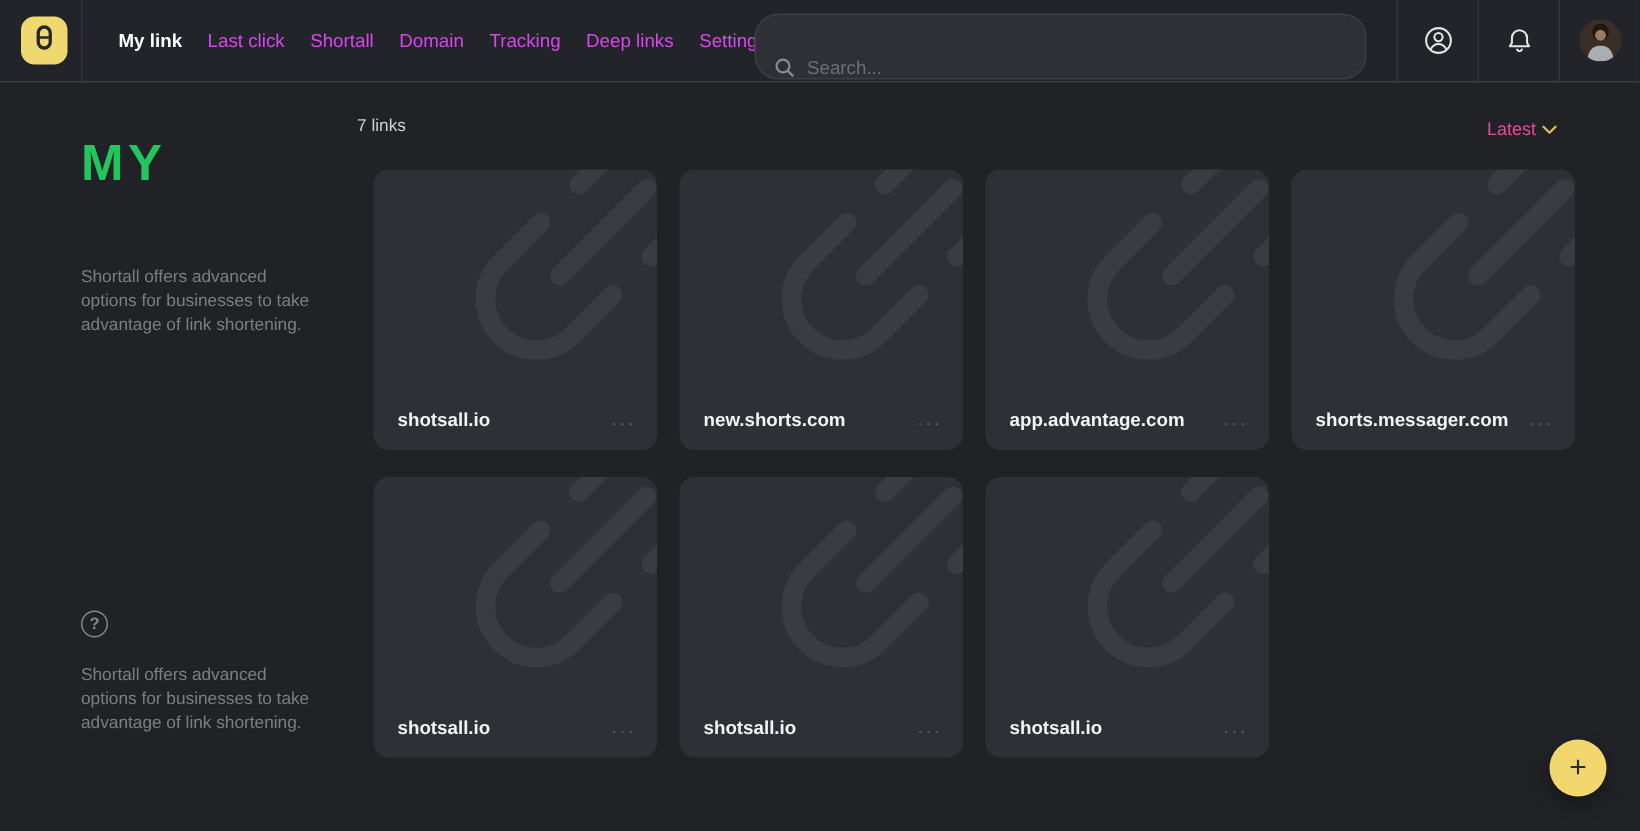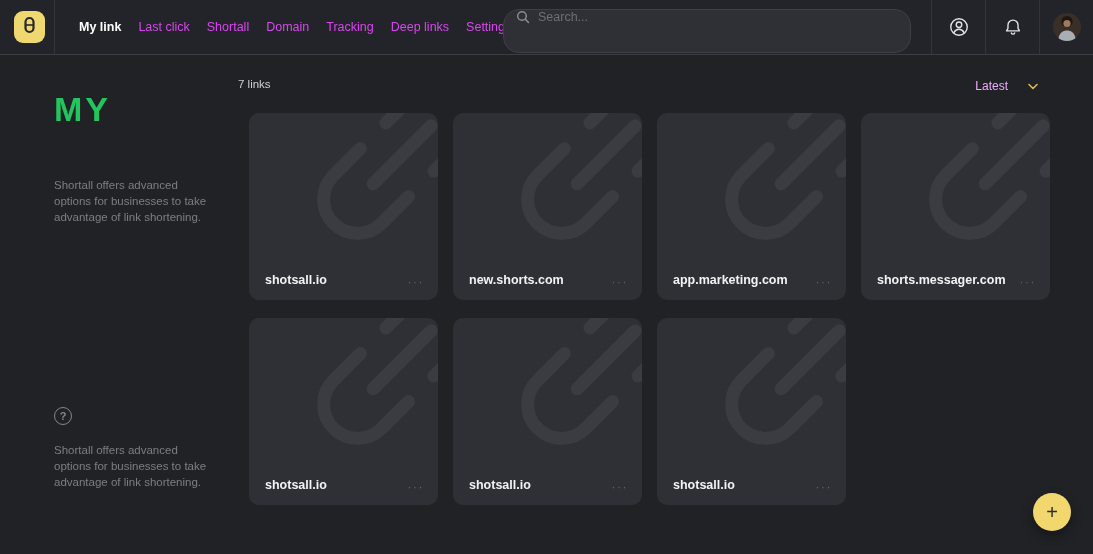--- a/index.html
+++ b/index.html
@@ -25,21 +25,21 @@
     position:absolute; left:54px; top:0; height:54px;
     border-left:1px solid #34353b;
     display:flex; align-items:center; padding-left:24px; gap:17px;
   }
   .nav-item { font-size:12.5px; color:#d946ef; cursor:pointer; white-space:nowrap; }
   .nav-item.active { color:#ffffff; font-weight:700; }
 
   .search {
     position:absolute; left:503px; top:9px; width:408px; height:44px;
     background:#2f3036; border:1px solid #3e3f45; border-radius:16px;
-    display:flex; align-items:flex-start; padding:0 12px; gap:8px;
+    display:flex; align-items:flex-end; padding:0 12px; gap:8px;
   }
   .search input {
     flex:1; background:transparent; border:none; outline:none;
     color:#a9aaaf; font-size:12.5px; font-family:"Liberation Sans", sans-serif;
   }
   .search input::placeholder { color:#6e6f75; }
 
   .header-cells { position:absolute; right:0; top:0; height:54px; display:flex; }
   .hcell {
     width:54px; height:54px; border-left:1px solid #34353b;
@@ -63,22 +63,22 @@
     position:absolute; left:54px; top:407px;
     width:18px; height:18px; border:1.5px solid #85868c; border-radius:50%;
     color:#85868c; font-size:11px; font-weight:700;
     display:flex; align-items:center; justify-content:center; cursor:pointer;
   }
 
   
   .count { position:absolute; left:238px; top:78px; color:#cfd0d3; font-size:11.5px; }
   .sort {
     position:absolute; top:79px; right:55px;
-    display:flex; align-items:center; gap:20px;
-    color:#f0abfc; font-size:12px; cursor:pointer;
+    display:flex; align-items:center; gap:4px;
+    color:#ec4899; font-size:12px; cursor:pointer;
   }
 
   .cards {
     position:absolute; left:238px; top:113px; width:801px;
     display:grid; grid-template-columns:repeat(4,189px);
     grid-auto-rows:187px; column-gap:15px; row-gap:18px;padding-left:11px;
   }
   .card {
     position:relative; background:#2e3035; border-radius:10px;
     overflow:hidden; cursor:pointer;
@@ -215,21 +215,21 @@
   </div>
 
   <div class="card">
     <svg class="wm" viewBox="0 0 200 200" width="200" height="200">
       <g transform="rotate(-45 100 100)" fill="none" stroke="#3a3c42" stroke-width="13" stroke-linecap="round">
         <path d="M112 66 H74 a34 34 0 0 0 0 68 H112"></path>
         <path d="M96 100 H178"></path>
         <path d="M148 66 h38 a34 34 0 0 1 0 68 h-38"></path>
       </g>
     </svg>
-    <span class="card-label">app.marketing.com</span>
+    <span class="card-label">app.advantage.com</span>
     <span class="card-menu">···</span>
   </div>
 
   <div class="card">
     <svg class="wm" viewBox="0 0 200 200" width="200" height="200">
       <g transform="rotate(-45 100 100)" fill="none" stroke="#3a3c42" stroke-width="13" stroke-linecap="round">
         <path d="M112 66 H74 a34 34 0 0 0 0 68 H112"></path>
         <path d="M96 100 H178"></path>
         <path d="M148 66 h38 a34 34 0 0 1 0 68 h-38"></path>
       </g>

